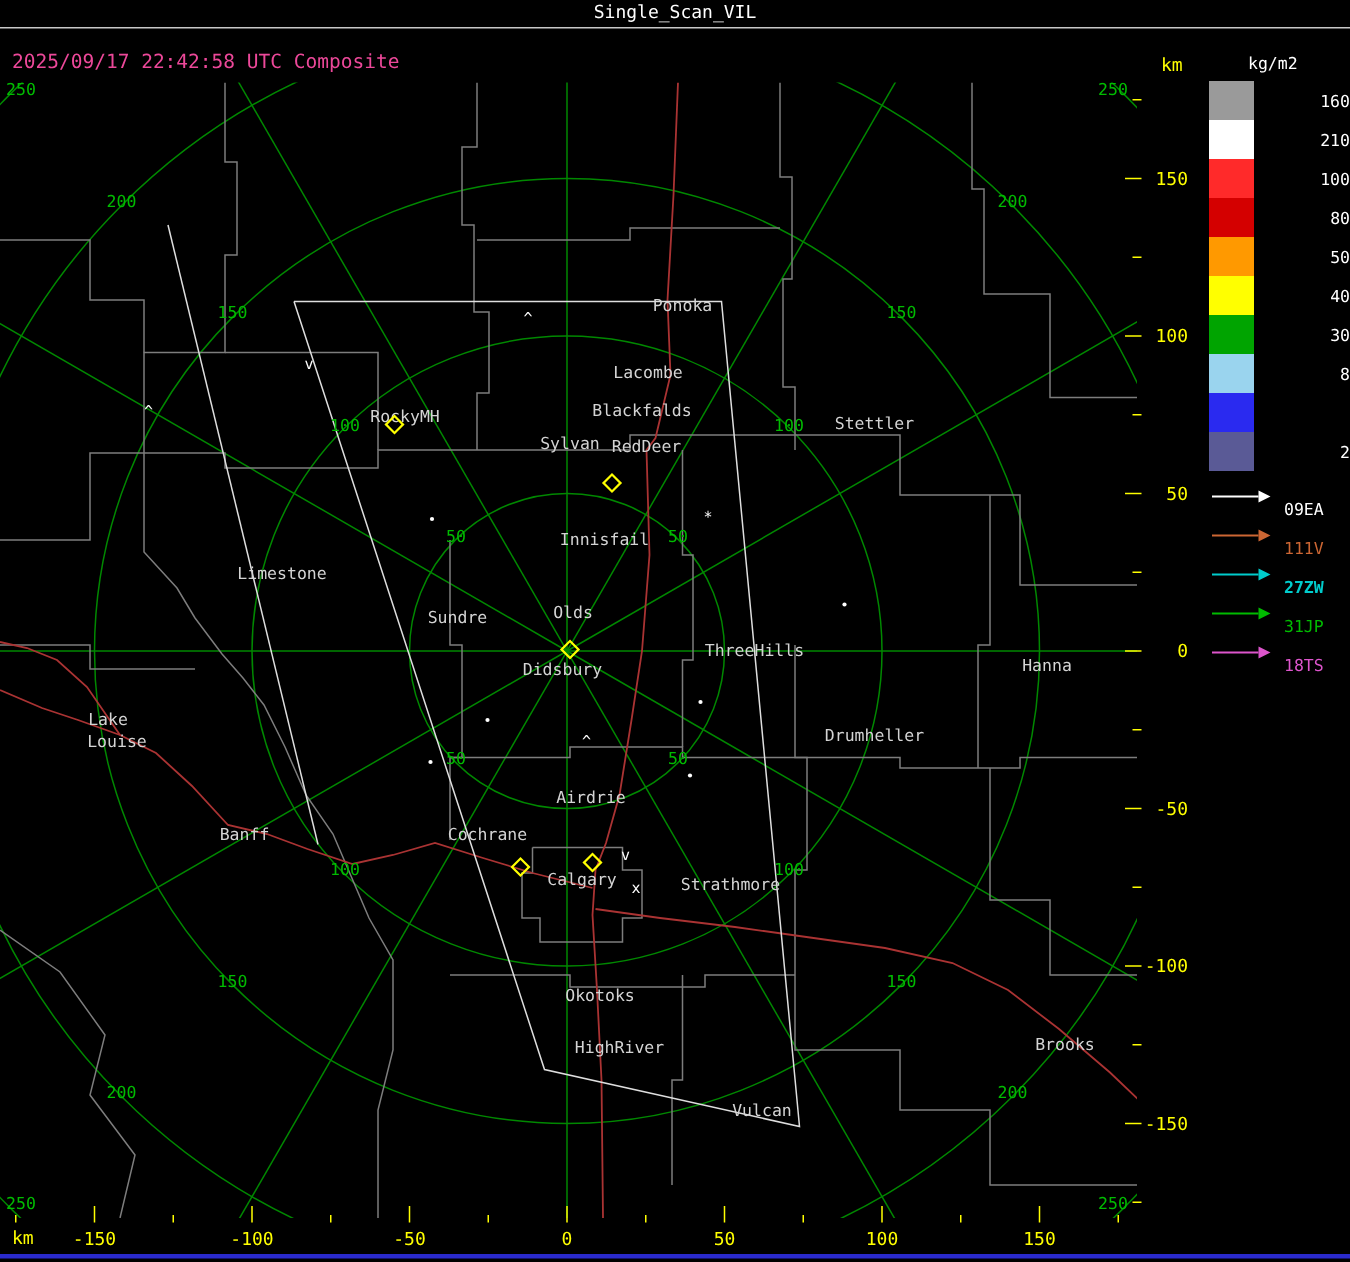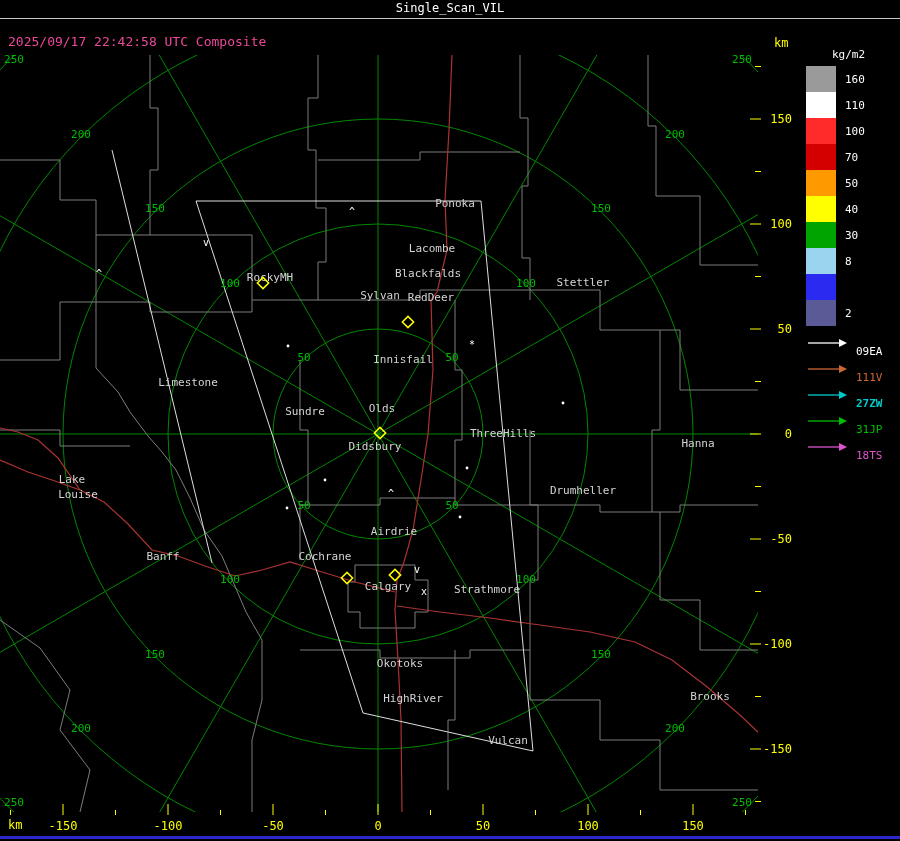--- a/index.html
+++ b/index.html
@@ -5,23 +5,23 @@
   html,body{margin:0;padding:0;background:#000;}
   body{width:900px;height:841px;position:relative;overflow:hidden;
        font-family:"DejaVu Sans Mono","Liberation Mono",monospace;}
   .titlebar{position:absolute;top:0;left:0;width:900px;height:18px;
             color:#ffffff;font-size:12px;line-height:17px;text-align:center;
             border-bottom:1px solid #c8c8c8;background:#000;}
   .timestamp{position:absolute;top:34px;left:8px;color:#ec4899;font-size:13px;}
   .unit-top{position:absolute;top:36px;left:774px;color:#ffff00;font-size:12px;}
   .unit-bottom{position:absolute;top:818px;left:8px;color:#ffff00;font-size:12px;}
   #mapsvg{position:absolute;top:0;left:0;}
-  .panel{position:absolute;top:48px;left:806px;width:94px;color:#fff;font-size:11px;}
+  .panel{position:absolute;top:36px;left:806px;width:94px;color:#fff;font-size:11px;}
   .cb-unit{margin-left:26px;height:18px;line-height:14px;color:#ffffff;}
-  .cb-row{display:flex;align-items:center;height:26px;}
+  .cb-row{display:flex;align-items:center;height:26px;justify-content:space-between;}
   .swatch{width:30px;height:26px;flex:0 0 30px;}
   .cb-label{margin-left:9px;color:#ffffff;font-size:11px;}
   .tracks{margin-top:4px;}
   .track-row{display:flex;align-items:center;height:26px;}
   .track-id{margin-left:8px;font-size:11px;margin-top:16px;}
   .bottomline{position:absolute;top:836px;left:0;width:900px;height:3px;background:#2a2acc;}
 </style>
 </head>
 <body>
 
@@ -199,29 +199,29 @@
 
 <div class="panel">
   <div class="cb-unit">kg/m2</div>
   <div id="colorbar">
       <div class="cb-row">
         <div class="swatch" style="background: rgb(154, 154, 154);"></div>
         <span class="cb-label">160</span>
       </div>
       <div class="cb-row">
         <div class="swatch" style="background: rgb(255, 255, 255);"></div>
-        <span class="cb-label">110</span>
+        <span class="cb-label">210</span>
       </div>
       <div class="cb-row">
         <div class="swatch" style="background: rgb(255, 42, 42);"></div>
         <span class="cb-label">100</span>
       </div>
       <div class="cb-row">
         <div class="swatch" style="background: rgb(212, 0, 0);"></div>
-        <span class="cb-label">70</span>
+        <span class="cb-label">80</span>
       </div>
       <div class="cb-row">
         <div class="swatch" style="background: rgb(255, 153, 0);"></div>
         <span class="cb-label">50</span>
       </div>
       <div class="cb-row">
         <div class="swatch" style="background: rgb(255, 255, 0);"></div>
         <span class="cb-label">40</span>
       </div>
       <div class="cb-row">

